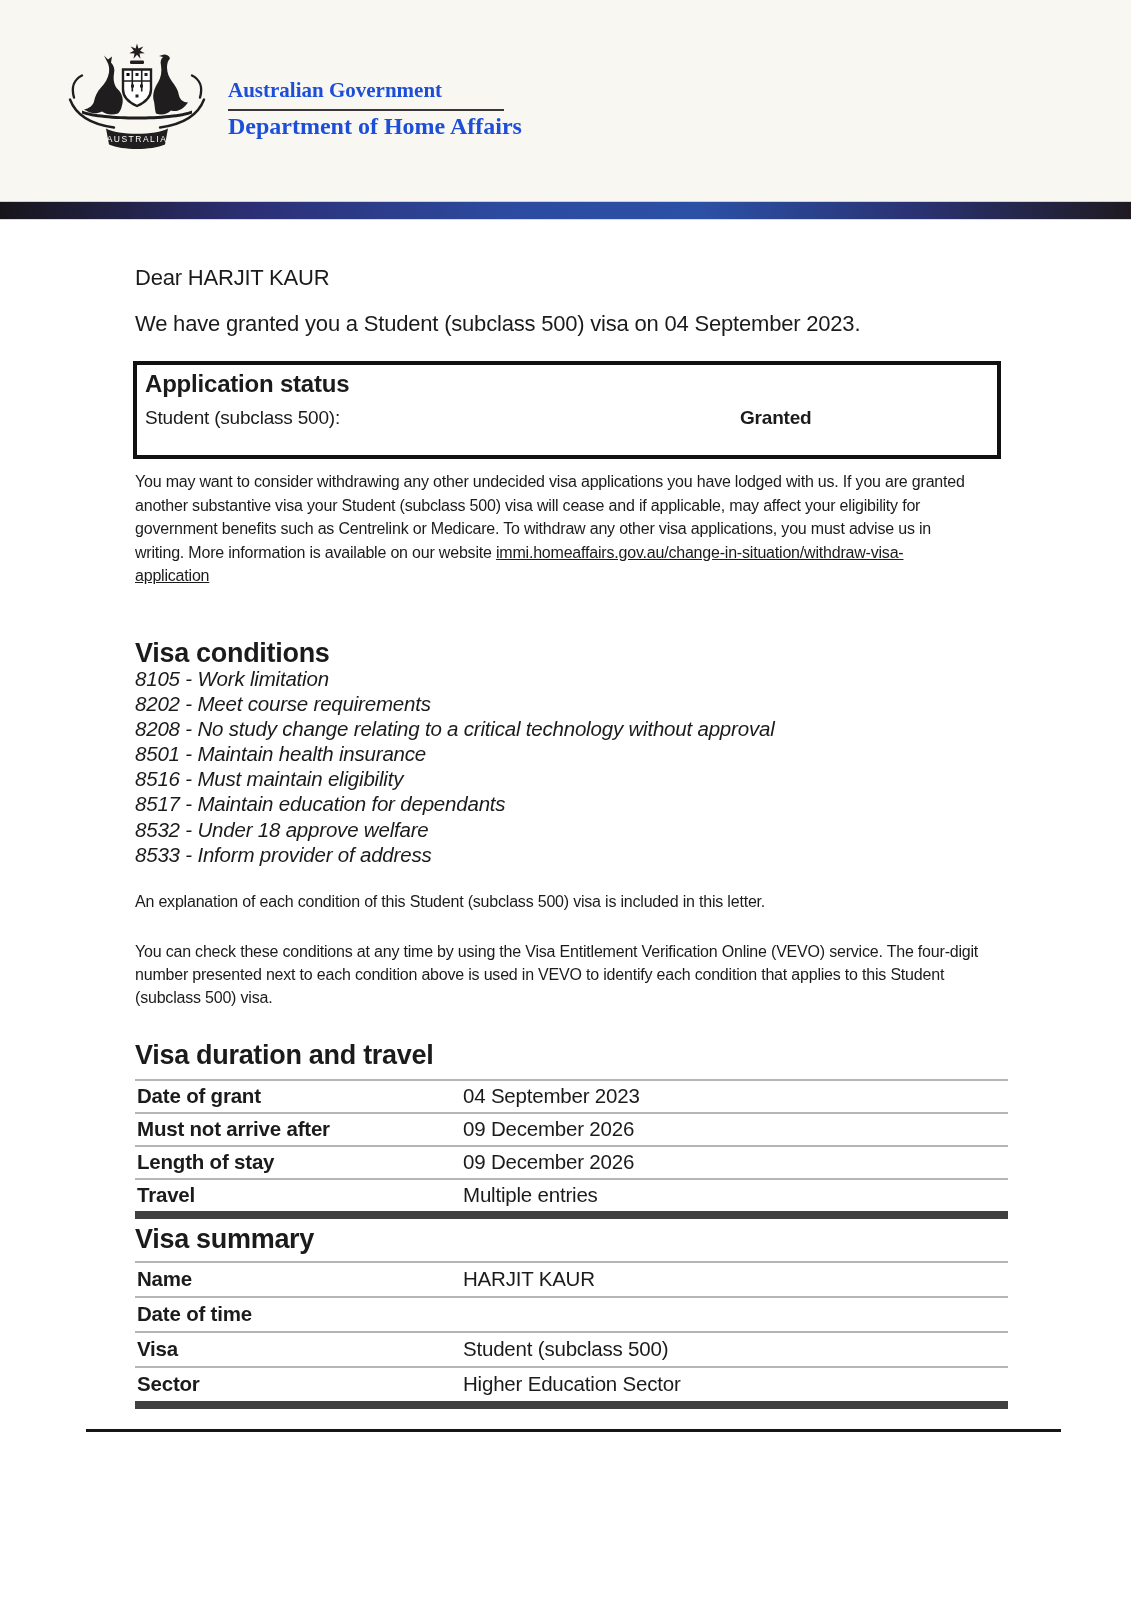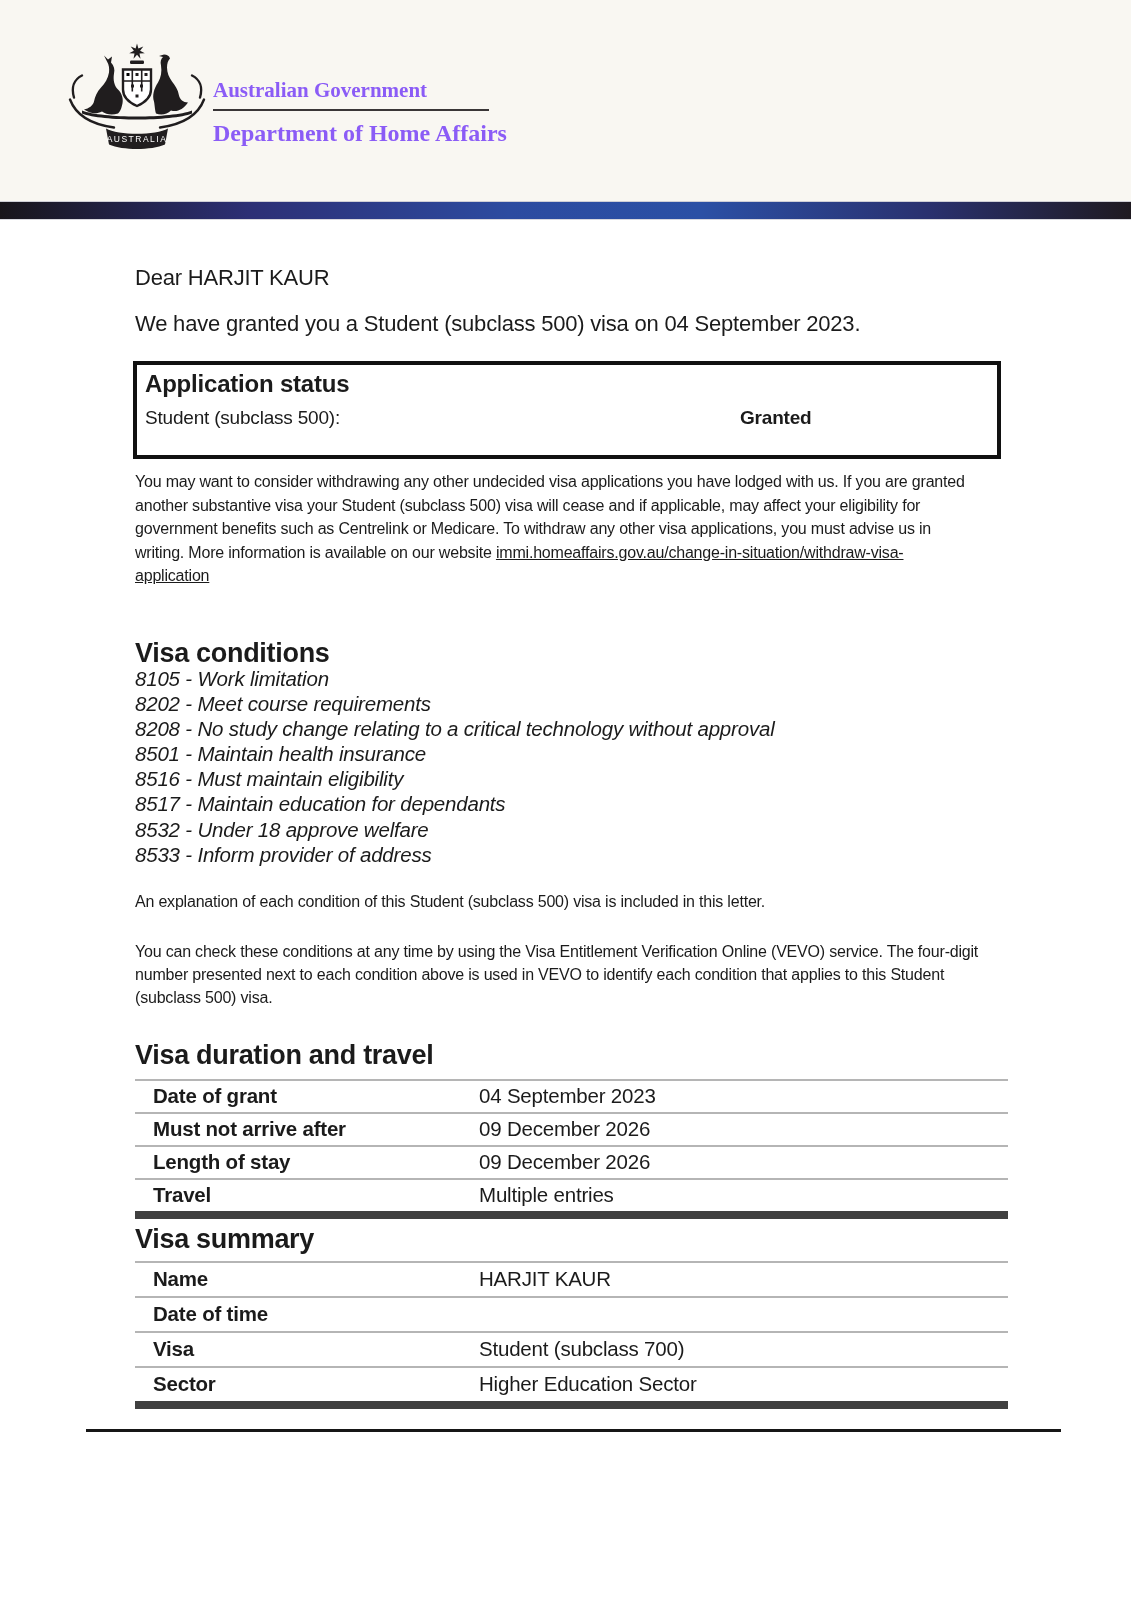--- a/index.html
+++ b/index.html
@@ -9,24 +9,24 @@
     margin:0 auto;
     background:#ffffff;
     overflow:hidden;
     font-family:"Liberation Sans","DejaVu Sans",sans-serif;
     color:#1b1b1b;
     letter-spacing:-0.2px;
   }
   
   .letterhead-band{position:absolute;left:0;top:0;width:1131px;height:201px;background:#f9f7f2;}
   .coat-of-arms{position:absolute;left:62px;top:38px;width:150px;height:118px;}
-  .lh-text{position:absolute;left:213px;top:78px;color:#8b5cf6;}
+  .lh-text{position:absolute;left:228px;top:78px;color:#1d4ed8;}
   .lh-gov{font-family:"Liberation Serif","DejaVu Serif",serif;font-weight:bold;font-size:21px;line-height:24px;letter-spacing:0;}
   .lh-rule{width:276px;height:2px;background:#3a3637;margin-top:7px;}
-  .lh-dept{font-family:"Liberation Serif","DejaVu Serif",serif;font-weight:bold;font-size:24px;line-height:26px;margin-top:9px;letter-spacing:0;}
+  .lh-dept{font-family:"Liberation Serif","DejaVu Serif",serif;font-weight:bold;font-size:24px;line-height:26px;margin-top:2px;letter-spacing:0;}
   .accent-bar{
     position:absolute;left:0;top:201px;width:1131px;height:17px;
     background:linear-gradient(90deg,#18151a 0%,#2c2f75 22%,#2c4ba0 45%,#2b50a5 62%,#2a316f 82%,#1f1a21 100%);
     border-top:1px solid #cfcfd6;border-bottom:1px solid #d8d8de;
   }
   
   .blk{position:absolute;left:135px;font-size:22px;line-height:23.5px;}
   .greeting{top:266px;}
   .grant-line{top:312px;}
   .status-box{
@@ -46,21 +46,21 @@
   .vevo{top:941px;width:862px;line-height:22.8px;}
   .h-duration{top:1042px;}
   .h-summary{top:1226px;}
   
   .dtable{position:absolute;left:135px;width:873px;font-size:20.5px;}
   .dtable-duration{top:1079px;}
   .dtable-summary{top:1261px;}
   .trow{display:flex;border-top:2px solid #b5b5b5;padding:3px 0 4px 2px;min-height:22px;}
   .dtable-summary .trow{padding:4px 0 5px 2px;}
   .trow:last-of-type{border-bottom:8px solid #404040;}
-  .tlabel{width:326px;flex:none;font-weight:bold;margin-left:16px;}
+  .tlabel{width:326px;flex:none;font-weight:bold;}
   .tvalue{flex:1;}
   .footer-line{position:absolute;left:86px;top:1429px;width:975px;height:3px;background:#161616;}
 </style>
 </head>
 <body>
 
 <div class="page">
 
   <div class="letterhead-band"></div>
 
@@ -177,21 +177,21 @@
         <span class="tvalue">HARJIT KAUR</span>
       </div>
 
       <div class="trow">
         <span class="tlabel">Date of time</span>
         <span class="tvalue"></span>
       </div>
 
       <div class="trow">
         <span class="tlabel">Visa</span>
-        <span class="tvalue">Student (subclass 700)</span>
+        <span class="tvalue">Student (subclass 500)</span>
       </div>
 
       <div class="trow">
         <span class="tlabel">Sector</span>
         <span class="tvalue">Higher Education Sector</span>
       </div>
     </div>
 
   <div class="footer-line"></div>
 

